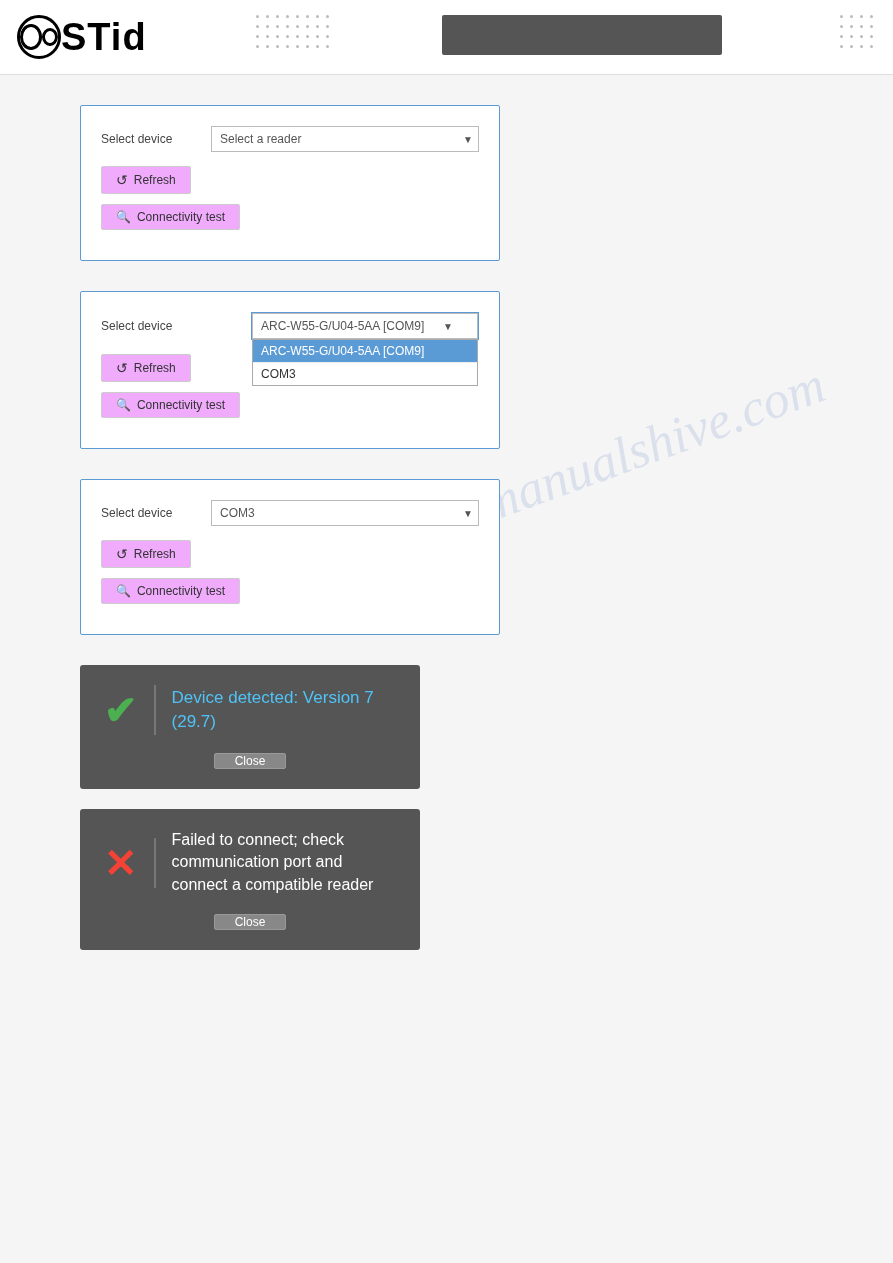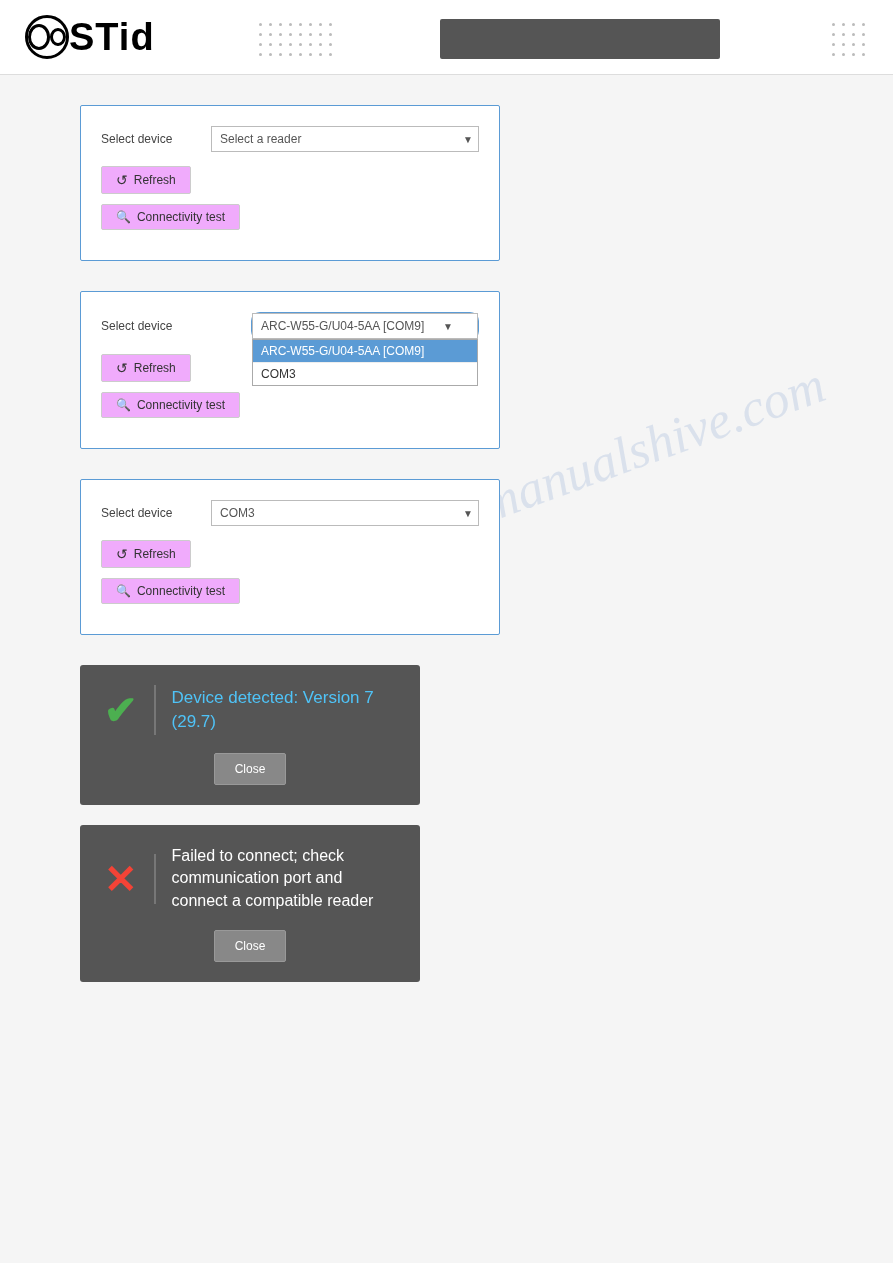--- a/index.html
+++ b/index.html
@@ -10,23 +10,23 @@
       color: #333;
       width: 893px;
       min-height: 1263px;
       position: relative;
       overflow-x: hidden;
     }
 
     
     .header {
       background: #fff;
-      padding: 15px 25px;
-      display: flex;
-      align-items: flex-end;
+      padding: 15px 17px;
+      display: flex;
+      align-items: flex-start;
       justify-content: space-between;
       border-bottom: 1px solid #ddd;
     }
     .logo-area {
       display: flex;
       align-items: center;
     }
     .logo-text {
       font-size: 36px;
       font-weight: bold;
@@ -92,21 +92,20 @@
     .label {
       font-size: 12px;
       color: #444;
       min-width: 100px;
     }
 
     
     .select-wrapper {
       position: relative;
       flex: 1;
-      border-radius: 9px;
     }
     .select-box {
       width: 100%;
       border: 1px solid #bbb;
       background: #fff;
       padding: 4px 24px 4px 8px;
       font-size: 12px;
       color: #555;
       appearance: none;
       cursor: pointer;
@@ -208,21 +207,21 @@
     }
     .dialog-icon-error {
       font-size: 36px;
       color: #f44336;
       font-weight: bold;
     }
     .dialog-btn {
       background: #888;
       border: 1px solid #999;
       border-radius: 2px;
-      padding: 8px 20px;
+      padding: 0 20px;
       font-size: 12px;
       color: #fff;
       cursor: pointer;
     }
 
     
     .watermark {
       position: absolute;
       top: 340px;
       right: 60px;

